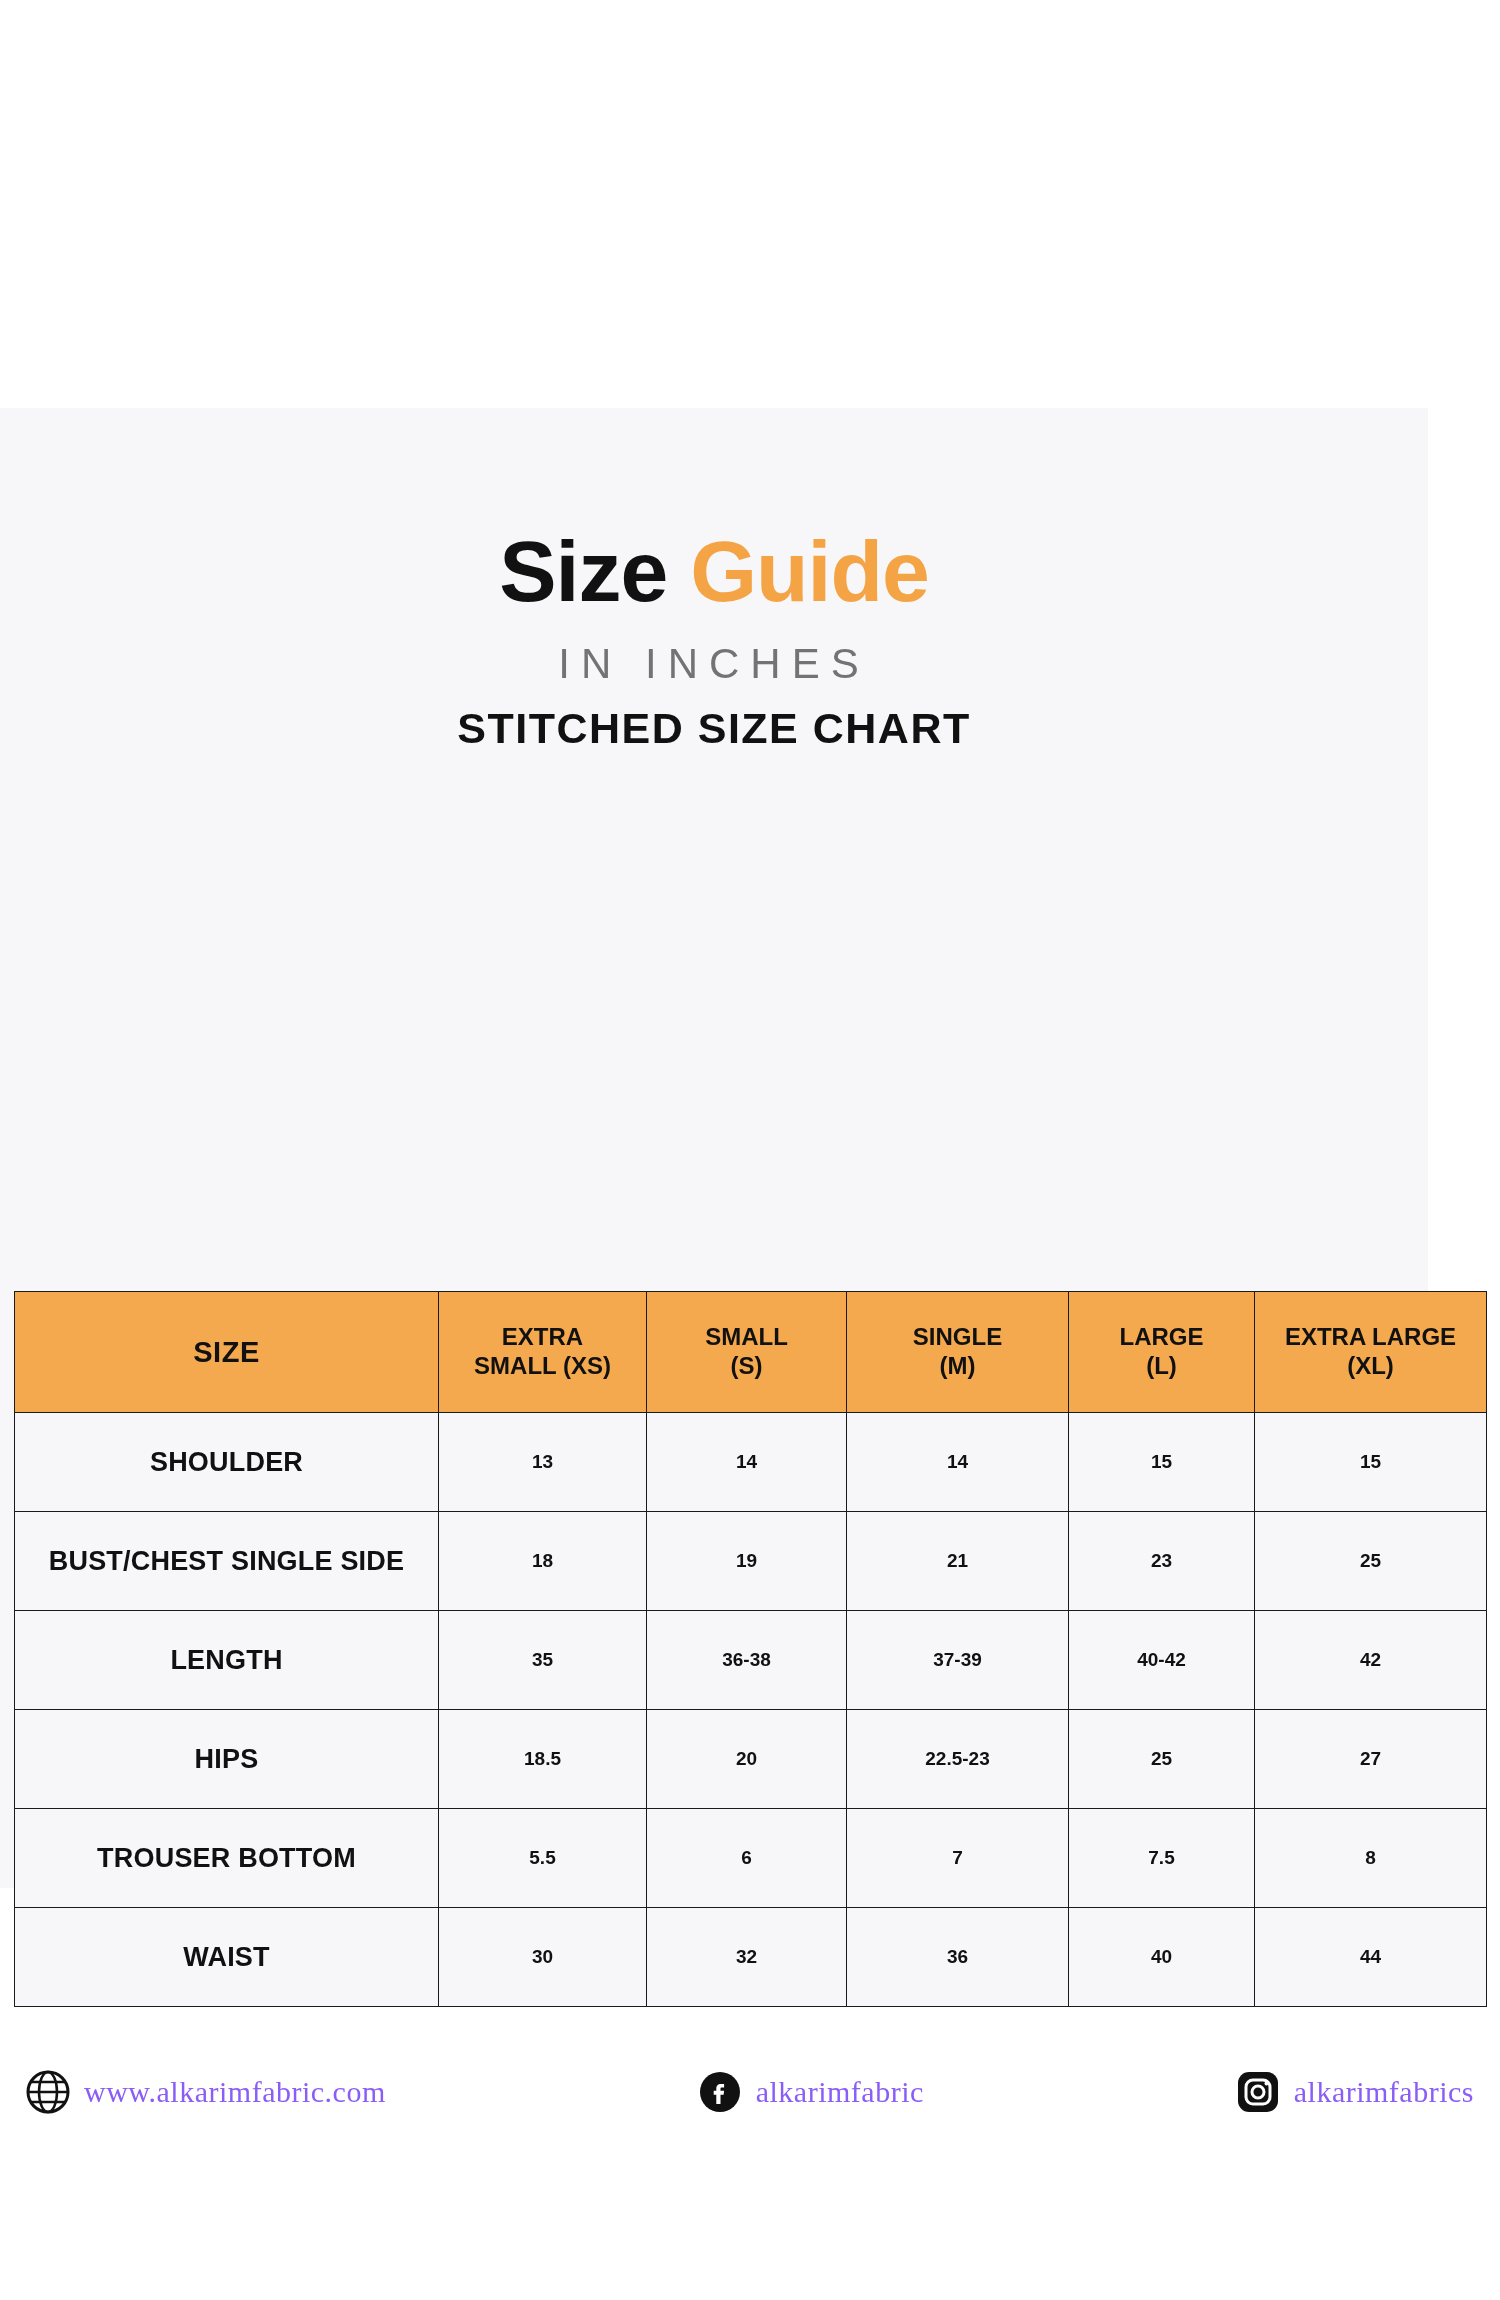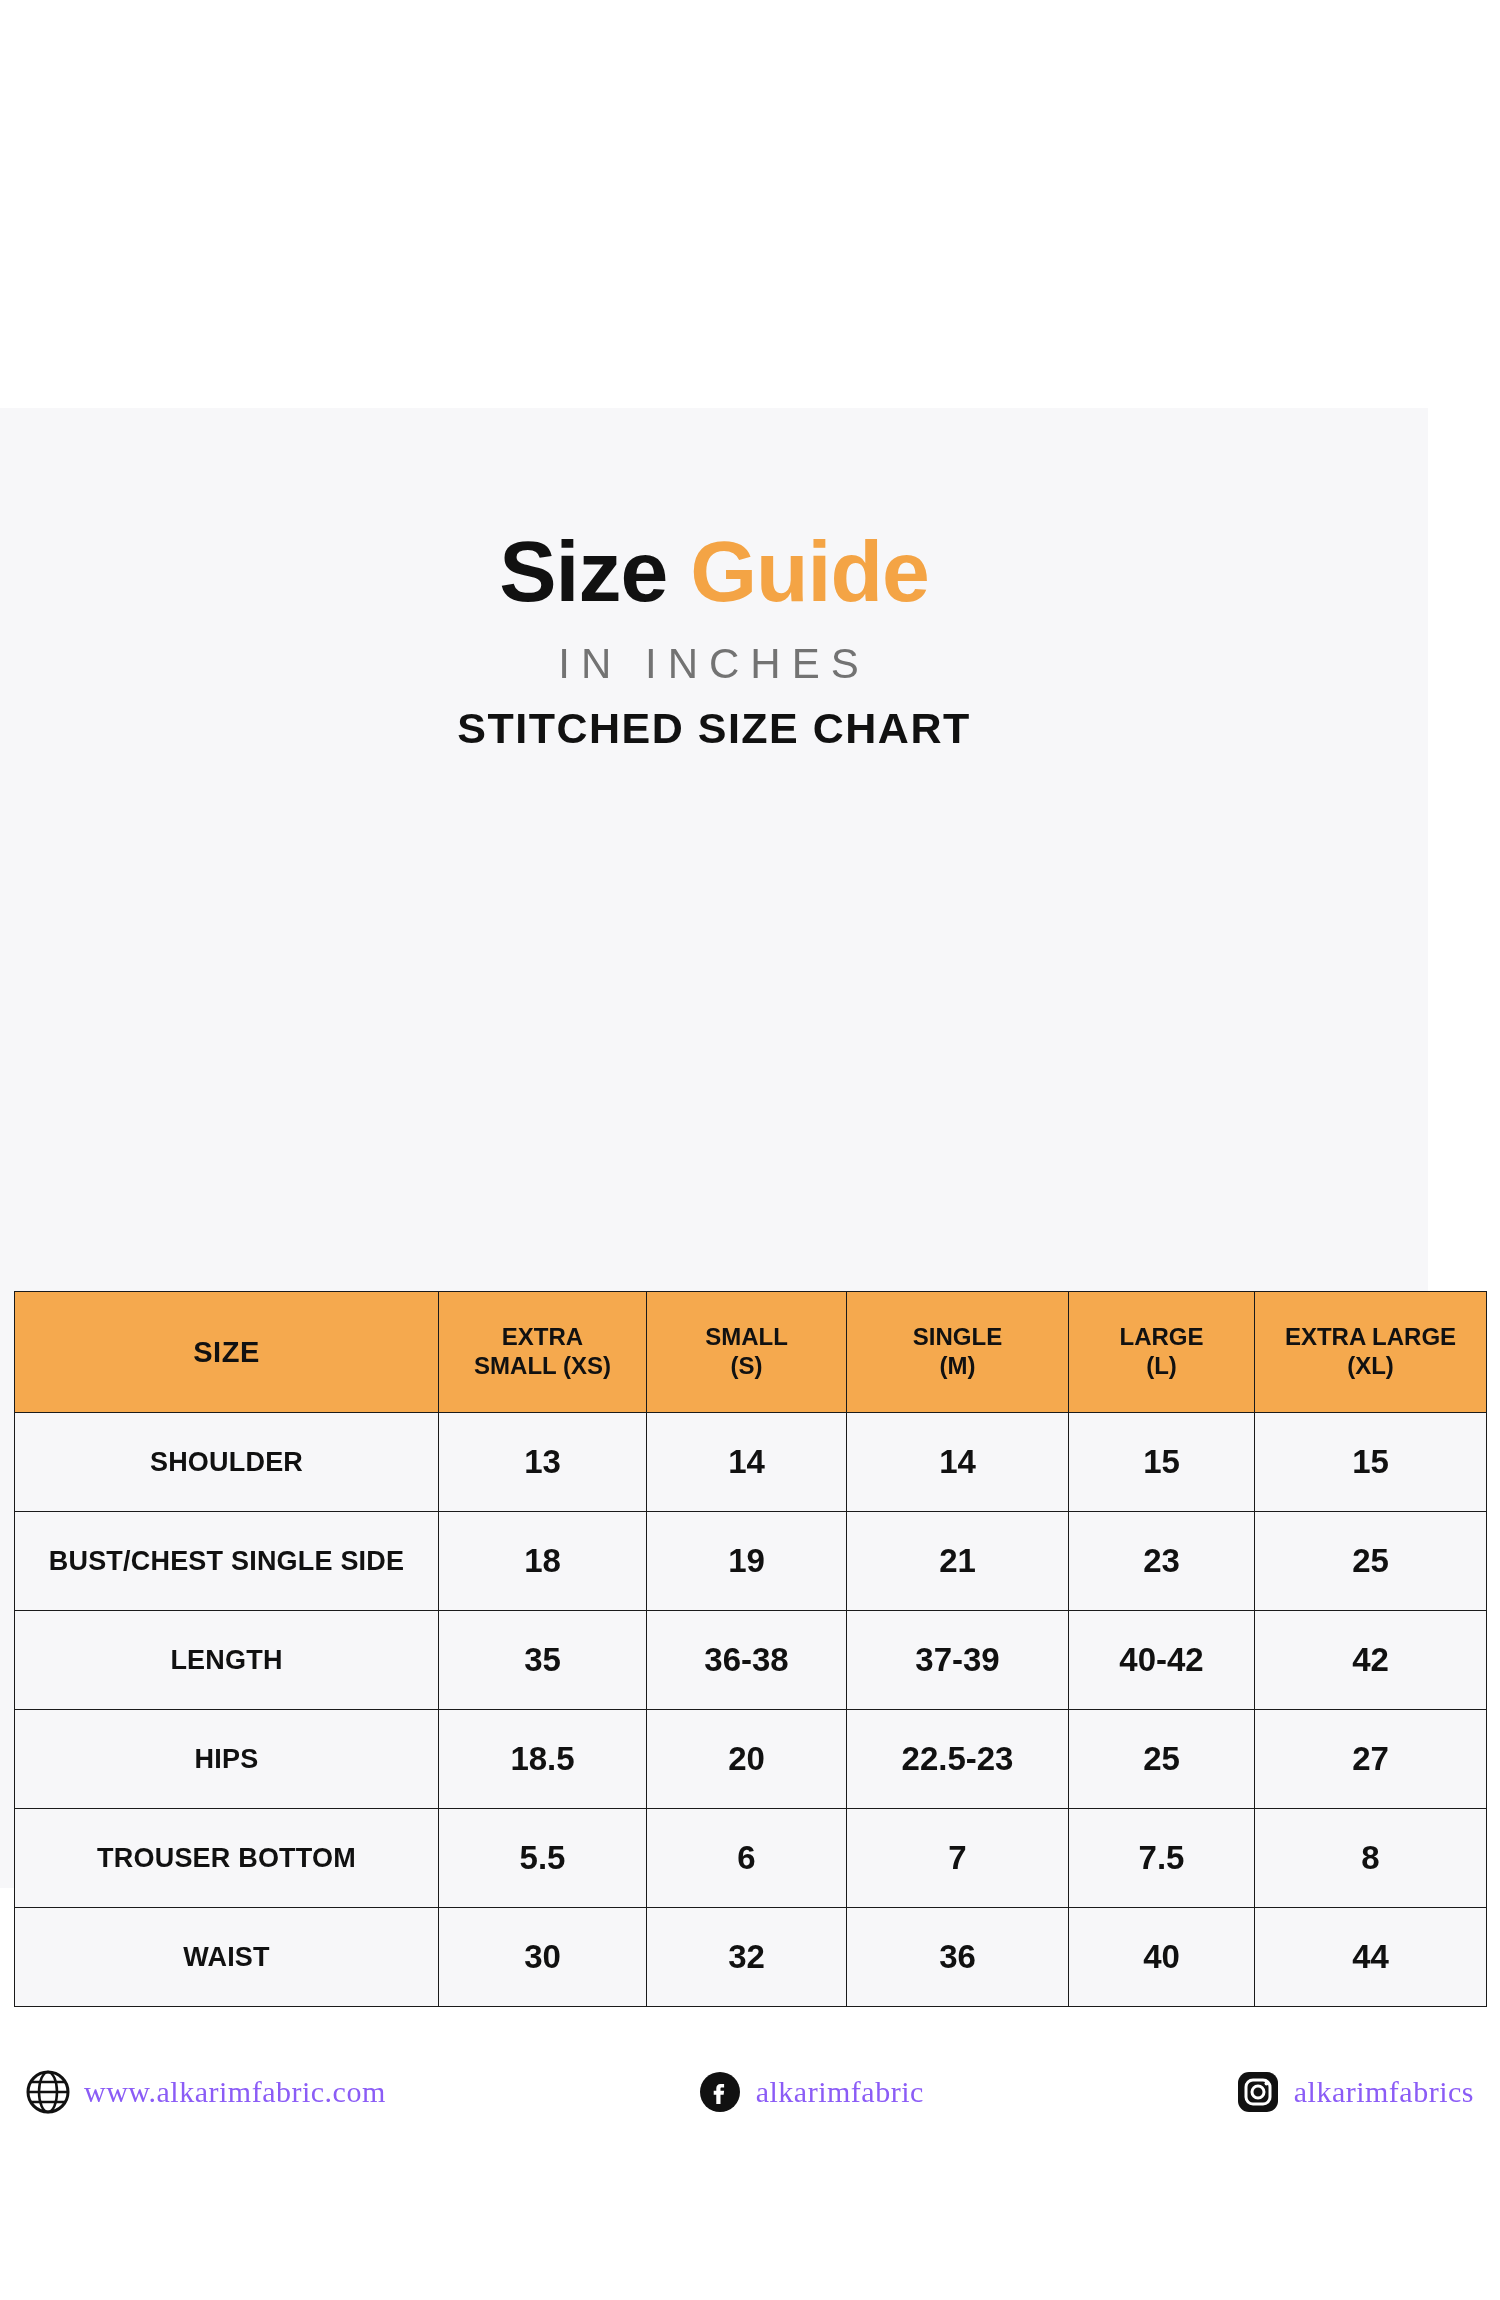--- a/index.html
+++ b/index.html
@@ -87,21 +87,21 @@
     height: 112px;
     padding: 4px 6px;
   }
   thead th.first-col {
     font-size: 29px;
     letter-spacing: 0.5px;
   }
   tbody td {
     background: #f7f7f9;
     height: 90px;
-    font-size: 33px;
+    font-size: 19px;
     font-weight: bold;
     padding: 4px 6px;
   }
   tbody td.row-label {
     font-size: 27px;
     font-weight: bold;
     letter-spacing: 0.2px;
   }
   col.c0 { width: 424px; }
   col.c1 { width: 208px; }

